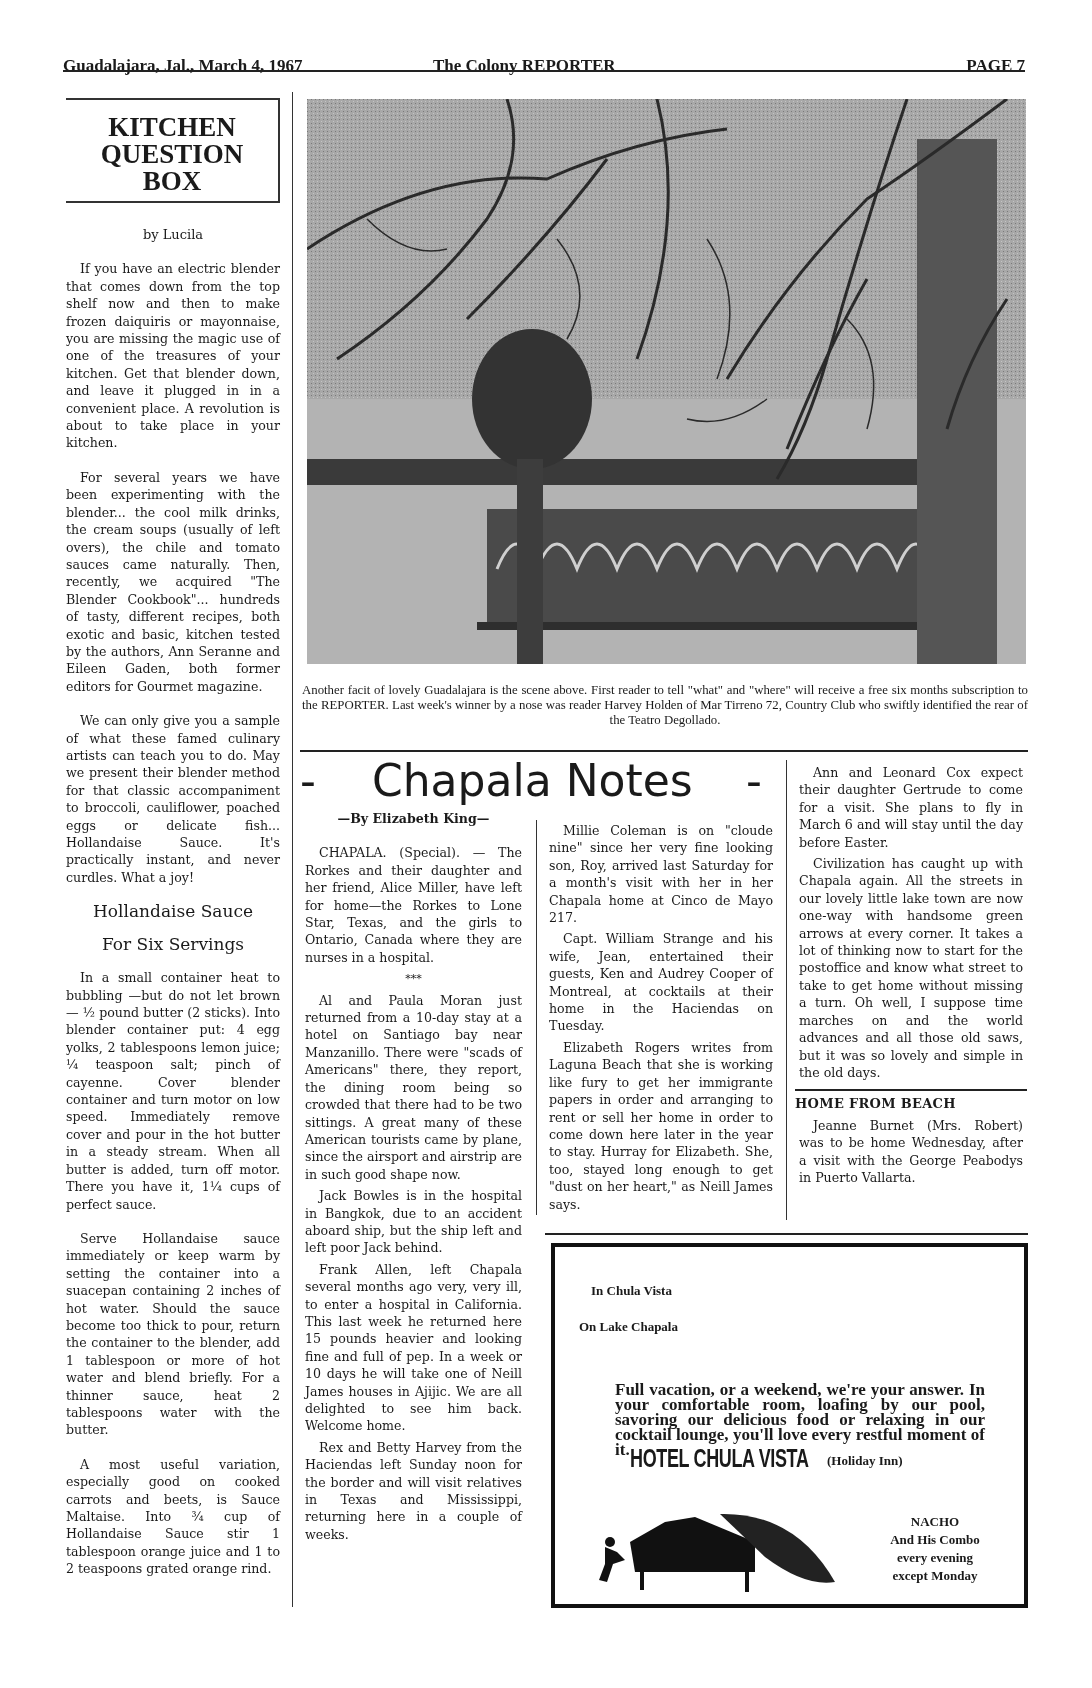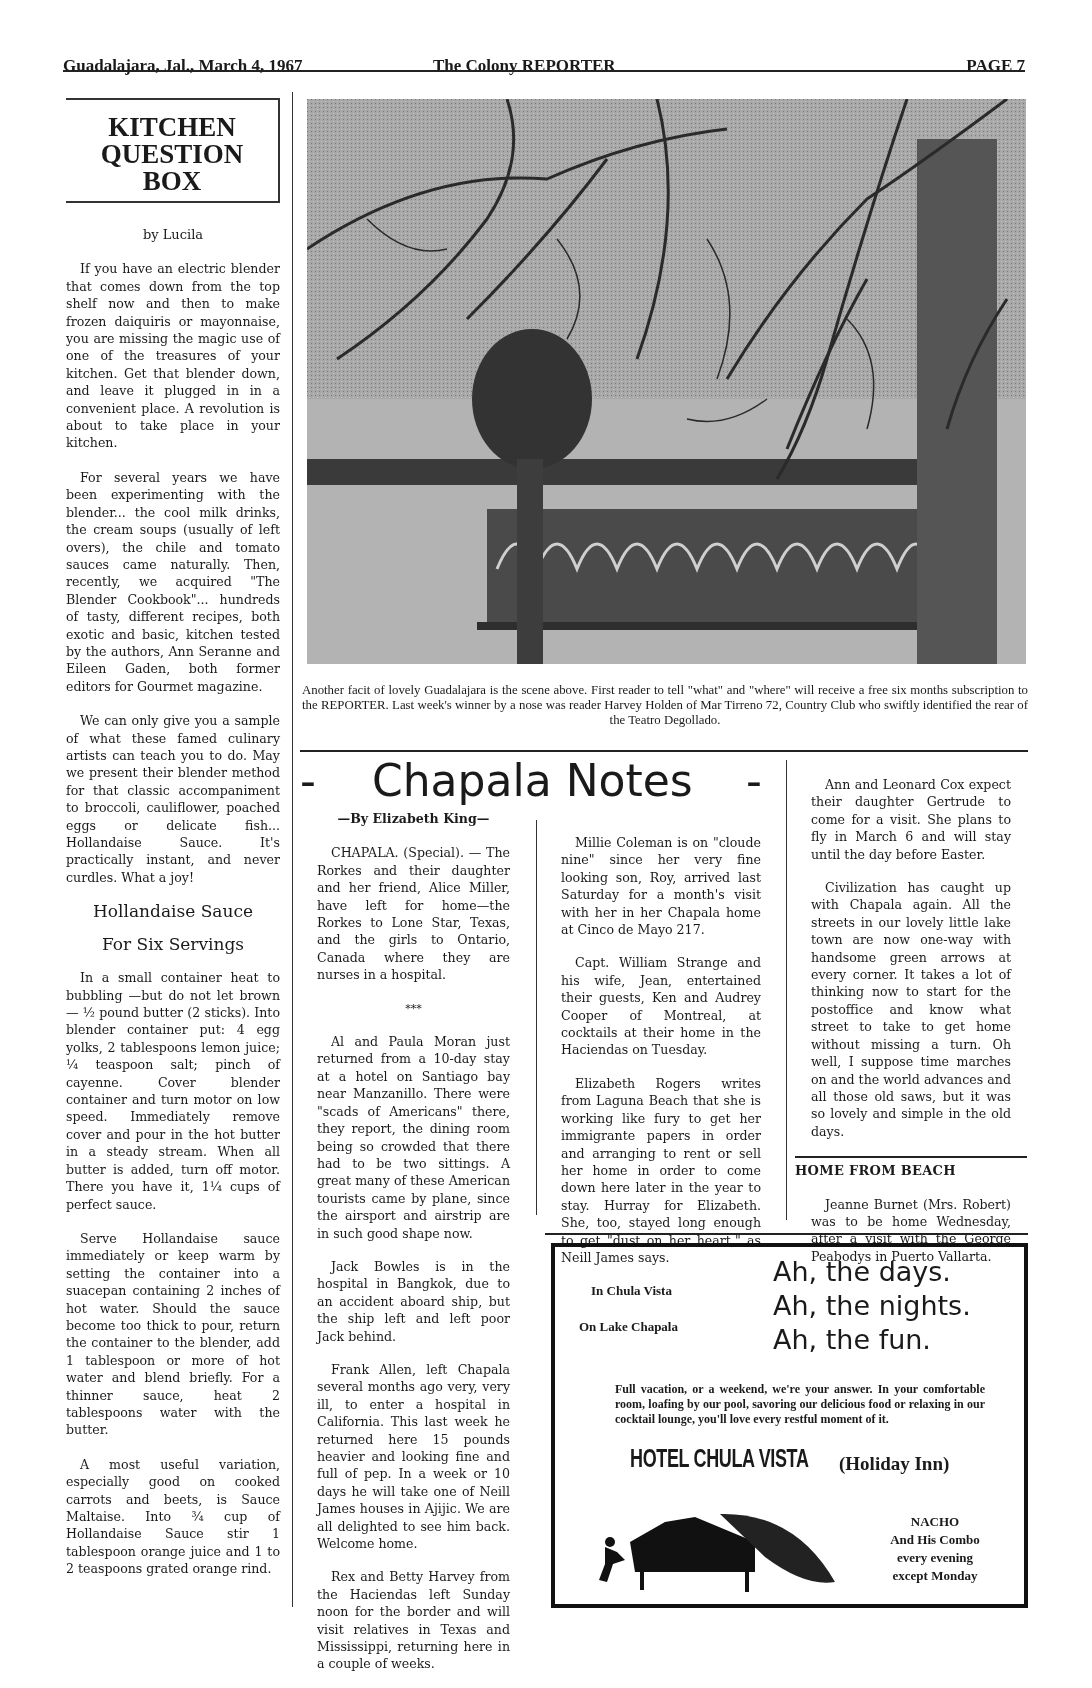--- a/index.html
+++ b/index.html
@@ -6,42 +6,42 @@
   body { width:1092px; height:1688px; position:relative; overflow:hidden; font-family:"DejaVu Serif", serif; color:#1a1a1a; }
   .masthead { position:absolute; left:63px; top:44px; width:962px; height:24px; font-family:"Liberation Serif", serif; font-weight:bold; font-size:17px;margin-top:12px; }
   .masthead .left { position:absolute; left:0; top:0; }
   .masthead .center { position:absolute; left:370px; top:0; font-size:17px; }
   .masthead .right { position:absolute; right:0; top:0; }
   .rule { position:absolute; background:#222; height:2px; }
   .vrule { position:absolute; background:#333; width:1px; }
 
   .col { position:absolute; font-size:12.6px; line-height:17.4px; text-align:justify; }
   .col p { margin:0 0 17px 0; text-indent:14px; }
-  .col p.tight { margin:16px; }
+  .col p.tight { margin:4px; }
   .kbox { position:absolute; left:66px; top:98px; width:214px; height:105px; border-top:2px solid #333; border-bottom:2px solid #333; border-right:2px solid #333; text-align:center; font-family:"Liberation Serif", serif; font-weight:bold; font-size:27px; line-height:27px; padding-top:14px; box-sizing:border-box; }
   .byline { text-align:center; font-size:13px; margin:14px 0 14px 0; text-indent:0 !important; }
   .subhead { text-align:center; font-size:17px; line-height:17px; text-indent:0 !important; margin-bottom:16px !important; }
 
   .photo { position:absolute; left:307px; top:99px; width:719px; height:565px; background:#9a9a9a; overflow:hidden; }
   .caption { position:absolute; left:302px; top:683px; width:726px; font-family:"Liberation Serif", serif; font-weight:normal; font-size:12.8px; line-height:15px; text-align:justify; text-align-last:center; }
 
   .notes-title { position:absolute; left:300px; top:753px; width:470px; height:56px; font-family:"DejaVu Sans", sans-serif; font-size:44px; line-height:56px; }
   .notes-title .dash-l { position:absolute; left:0; top:0; }
   .notes-title .name { position:absolute; left:72px; top:0; }
   .notes-title .dash-r { position:absolute; right:8px; top:0; }
   .kingby { text-align:center; font-weight:bold; font-size:12.6px; margin:6px 0 16px 0; text-indent:0 !important; }
   .stars { text-align:center; text-indent:0 !important; margin:0 !important; font-size:11px; }
   .sechead { font-weight:bold; font-size:13px; text-indent:0 !important; margin:4px 0 2px 0 !important; letter-spacing:0.3px; }
 
   .ad { position:absolute; left:551px; top:1243px; width:477px; height:365px; border:4px solid #111; box-sizing:border-box; }
   .ad .loc { position:absolute; font-family:"Liberation Serif", serif; font-weight:bold; font-size:13px; }
   .ad .slogan { position:absolute; left:218px; top:8px; font-family:"DejaVu Sans", sans-serif; font-size:27px; line-height:34px; }
-  .ad .body { position:absolute; left:60px; top:135px; width:370px; font-family:"Liberation Serif", serif; font-weight:bold; font-size:12px; line-height:15px; text-align:justify; }
+  .ad .body { position:absolute; left:60px; top:135px; width:370px; font-family:"Liberation Serif", serif; font-weight:bold; font-size:17px; line-height:15px; text-align:justify; }
   .ad .hotel { position:absolute; left:75px; top:197px; font-family:"Liberation Sans", sans-serif; font-weight:bold; font-size:25px; letter-spacing:-0.5px; transform:scaleX(0.72); transform-origin:left; }
-  .ad .holiday { position:absolute; left:284px; top:206px; font-family:"Liberation Serif", serif; font-weight:bold; font-size:19px;text-align:right; }
+  .ad .holiday { position:absolute; left:272px; top:206px; font-family:"Liberation Serif", serif; font-weight:bold; font-size:13px;text-align:right; }
   .ad .nacho { position:absolute; left:312px; top:266px; width:136px; text-align:center; font-family:"Liberation Serif", serif; font-weight:bold; font-size:13px; line-height:18px; }
   .ad .piano { position:absolute; left:40px; top:255px; width:260px; height:90px; }
 </style>
 </head>
 <body>
 
 <div class="masthead">
   <span class="left">Guadalajara, Jal., March 4, 1967</span>
   <span class="center">The Colony REPORTER</span>
   <span class="right">PAGE 7</span>
@@ -143,25 +143,20 @@
   <div style="height:2px;background:#222;margin:8px 0 4px 0;"></div>
   <p class="sechead">HOME FROM BEACH</p>
   <p class="tight">Jeanne Burnet (Mrs. Robert) was to be home Wednesday, after a visit with the George Peabodys in Puerto Vallarta.</p>
 </div>
 
 <div class="rule" style="left:545px;top:1233px;width:483px;"></div>
 
 <div class="ad">
   <div class="loc" style="left:36px;top:36px;">In Chula Vista</div>
   <div class="loc" style="left:24px;top:72px;">On Lake Chapala</div>
-  <div class="slogan">
-    <div>Ah, the days.</div>
-    <div>Ah, the nights.</div>
-    <div>Ah, the fun.</div>
-  </div>
   <div class="body">Full vacation, or a weekend, we're your answer. In your comfortable room, loafing by our pool, savoring our delicious food or relaxing in our cocktail lounge, you'll love every restful moment of it.</div>
   <div class="hotel">HOTEL CHULA VISTA</div>
   <div class="holiday">(Holiday Inn)</div>
   <svg class="piano" viewBox="0 0 260 90">
     <path d="M35 40 L70 20 L100 15 L160 40 L160 70 L40 70 Z" fill="#111"></path>
     <path d="M125 12 Q200 10 240 80 Q210 85 170 55 Z" fill="#222"></path>
     <rect x="45" y="70" width="4" height="18" fill="#111"></rect>
     <rect x="150" y="70" width="4" height="20" fill="#111"></rect>
     <circle cx="15" cy="40" r="5" fill="#111"></circle>
     <path d="M10 45 L22 50 L30 58 L18 62 L12 80 L4 78 L10 62 Z" fill="#111"></path>

